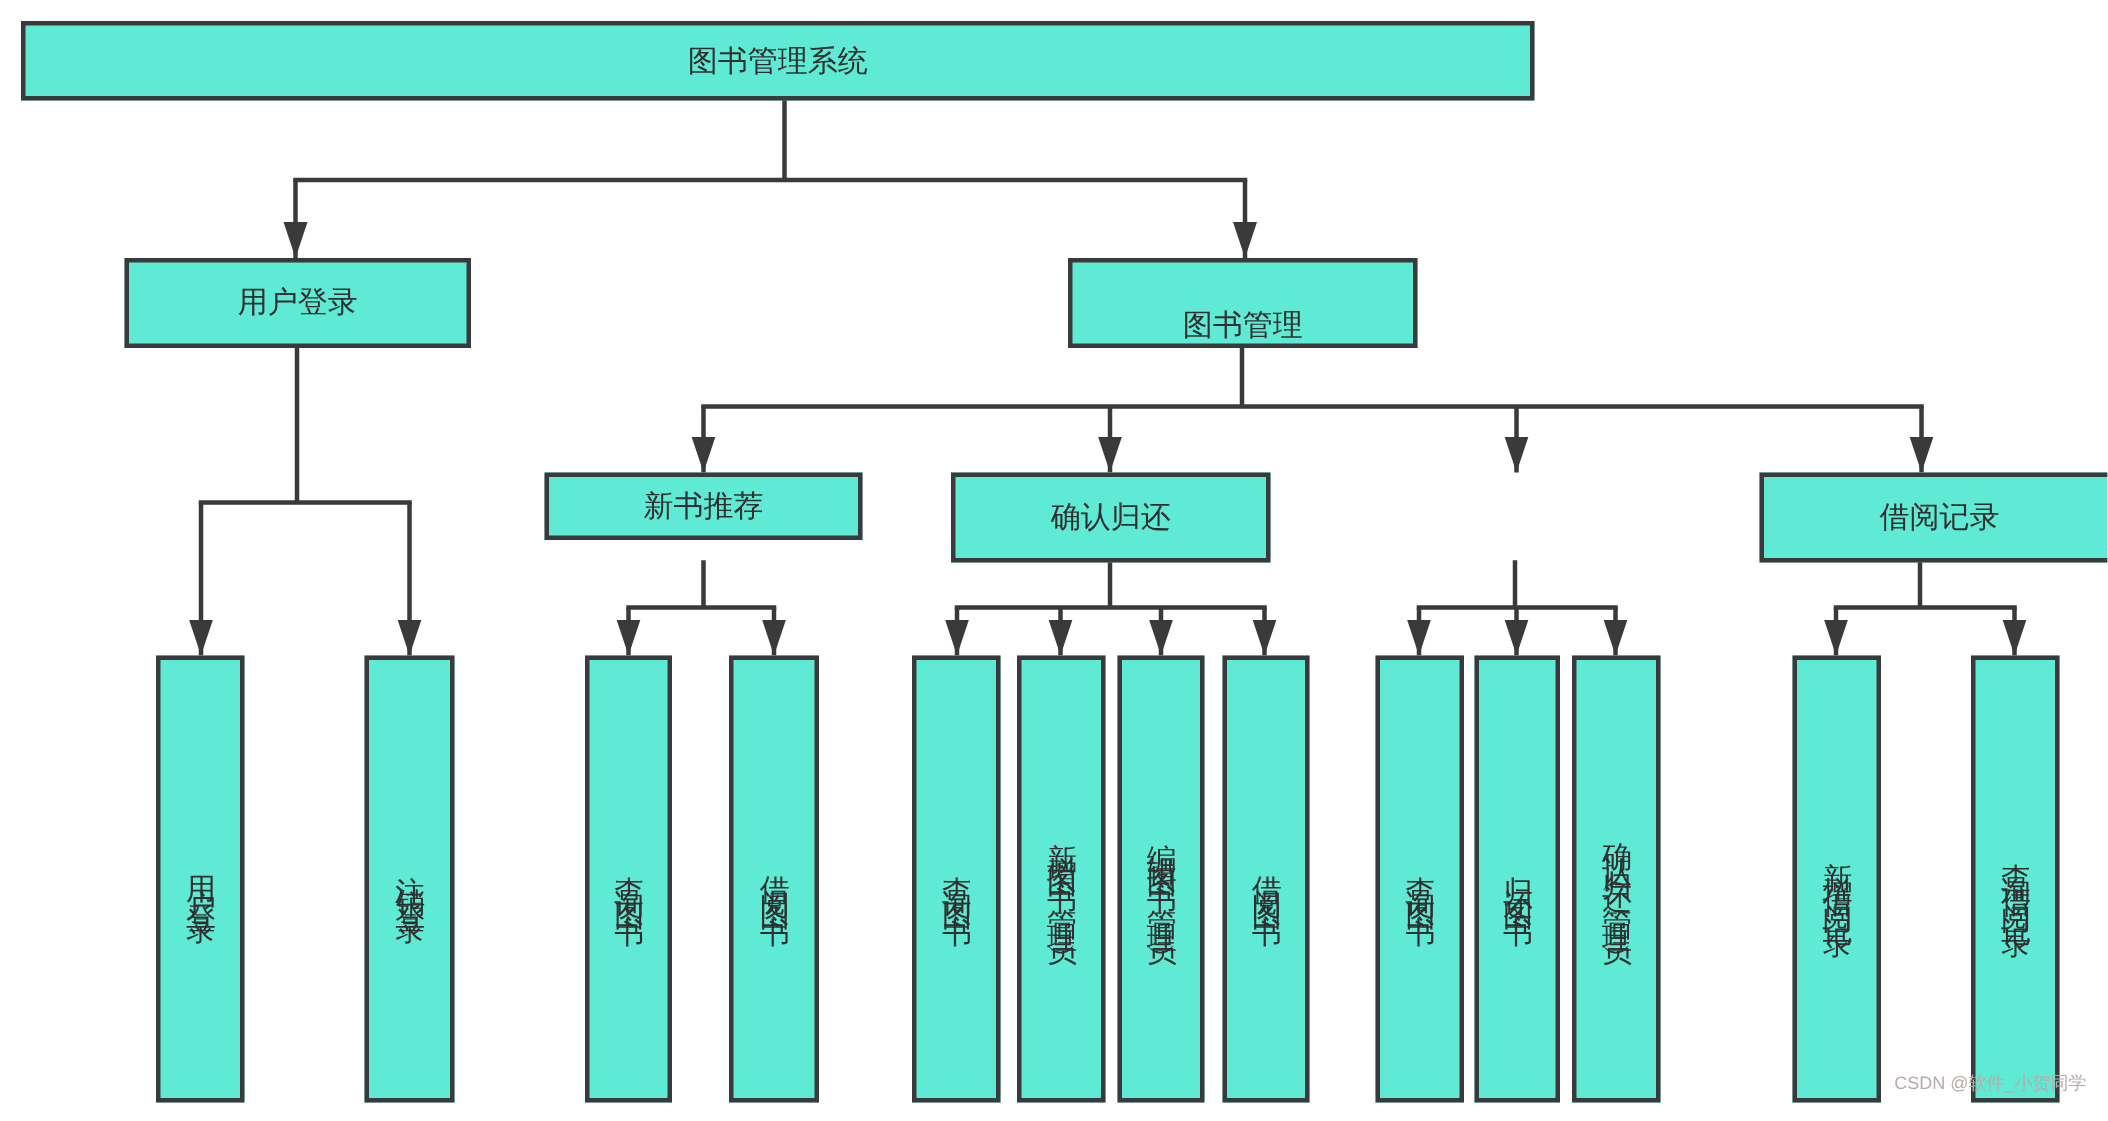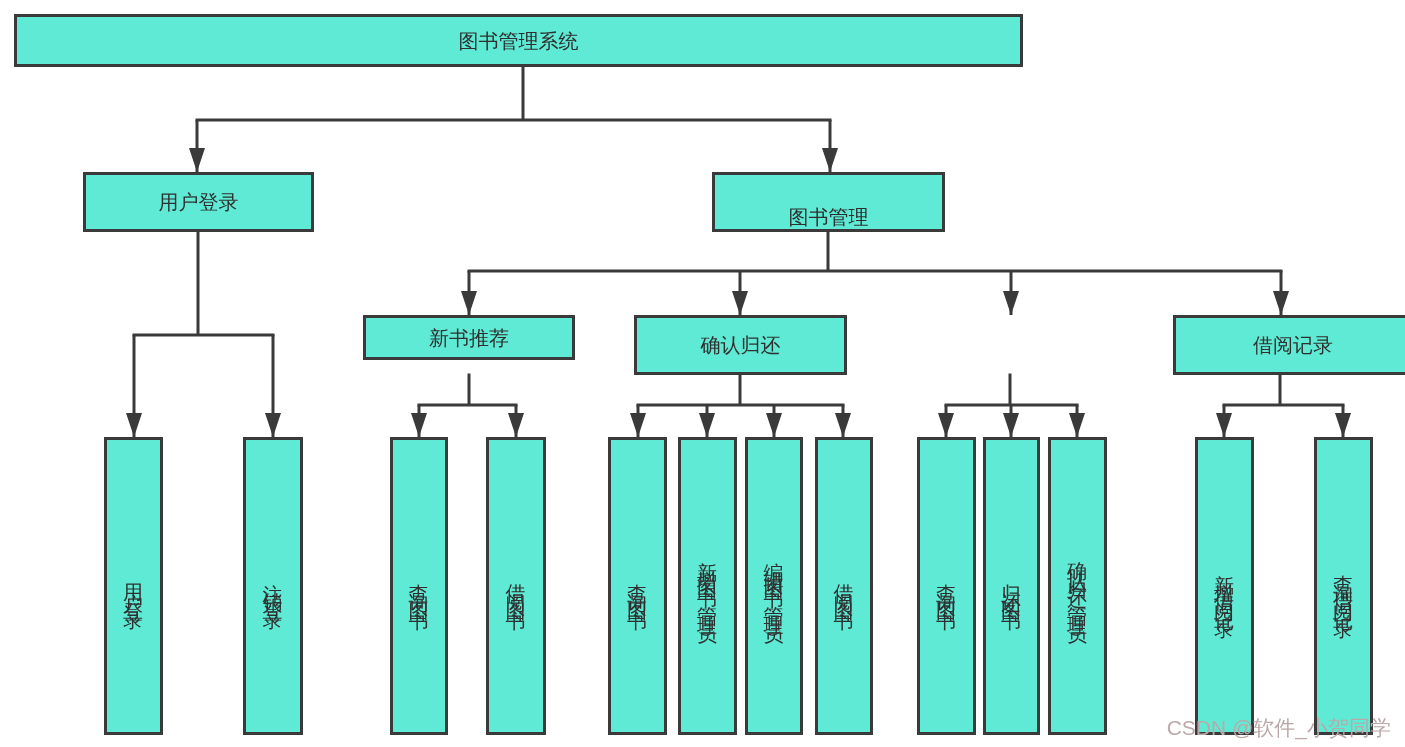--- a/index.html
+++ b/index.html
@@ -40,21 +40,21 @@
     writing-mode:vertical-rl;
     text-orientation:mixed;
     letter-spacing:9px;
     line-height:1;
     font-size:20px;
   }
   .watermark{
     position:absolute;
     right:14px;
     top:714px;
-    font-size:21px;
+    font-size:12px;
     color:var(--watermark);
     white-space:nowrap;
   }
 </style>
 </head>
 <body>
 
 <div class="canvas">
 
   <svg class="connector-svg" viewBox="0 0 1405 747" xmlns="http://www.w3.org/2000/svg">

